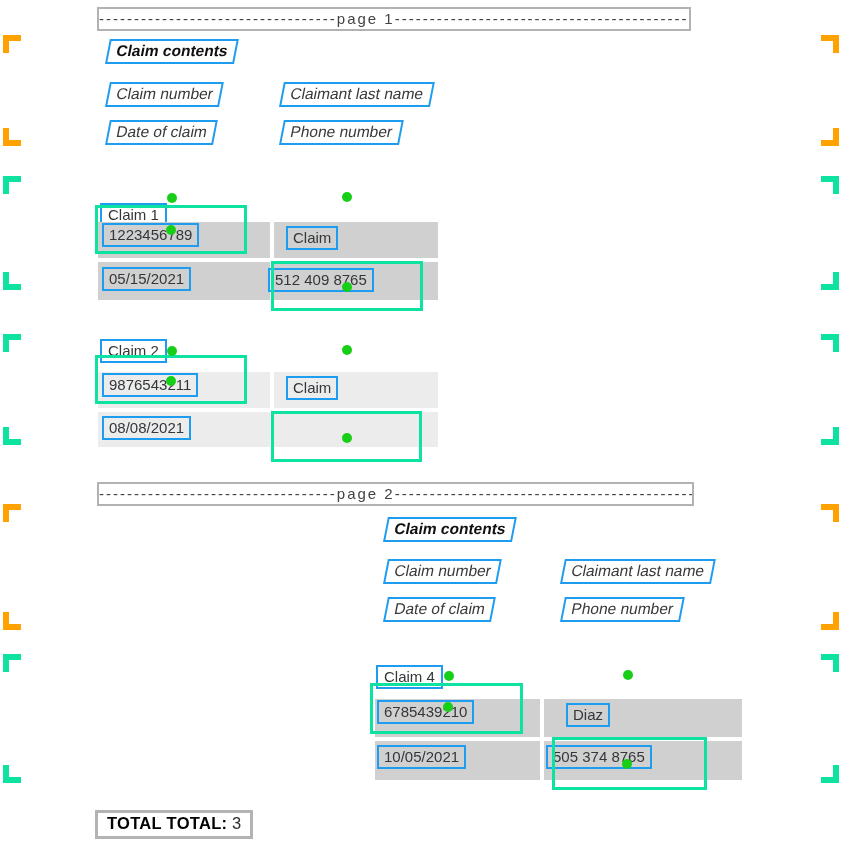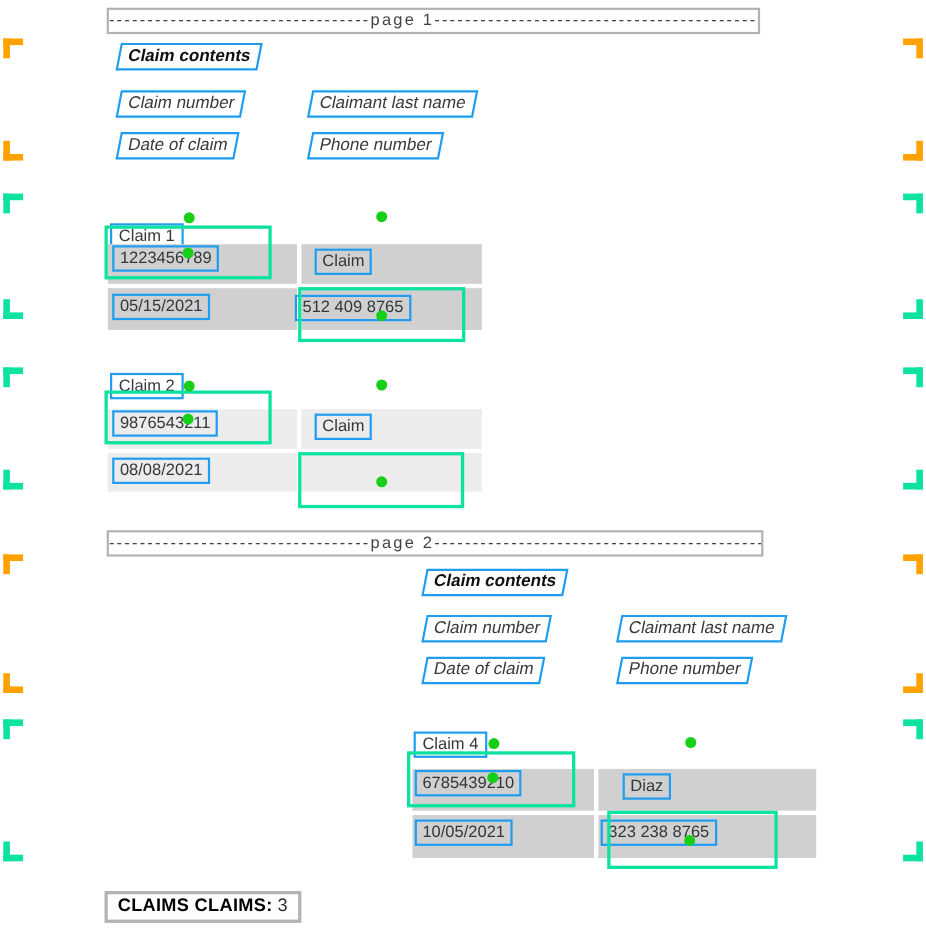--- a/index.html
+++ b/index.html
@@ -120,35 +120,35 @@
   <div class="flabel" style="left:560px;top:597px">Phone number</div>
 
   <div class="clabel" style="left:376px;top:665px">Claim 4</div>
   <div class="cell dark" style="left:375px;top:699px;width:165px;height:38px"></div>
   <div class="cell dark" style="left:544px;top:699px;width:198px;height:38px"></div>
   <div class="cell dark" style="left:375px;top:741px;width:165px;height:39px"></div>
   <div class="cell dark" style="left:544px;top:741px;width:198px;height:39px"></div>
   <div class="vbox" style="left:377px;top:700px">6785439210</div>
   <div class="vbox" style="left:566px;top:703px">Diaz</div>
   <div class="vbox" style="left:377px;top:745px">10/05/2021</div>
-  <div class="vbox" style="left:546px;top:745px">323 238 8765</div>
+  <div class="vbox" style="left:546px;top:745px">505 374 8765</div>
   <div class="grect" style="left:370px;top:683px;width:153px;height:51px"></div>
   <div class="grect" style="left:552px;top:737px;width:155px;height:53px"></div>
 
   <div class="dot" style="left:167px;top:193px"></div>
   <div class="dot" style="left:342px;top:192px"></div>
   <div class="dot" style="left:166px;top:225px"></div>
   <div class="dot" style="left:342px;top:282px"></div>
   <div class="dot" style="left:167px;top:346px"></div>
   <div class="dot" style="left:342px;top:345px"></div>
   <div class="dot" style="left:166px;top:376px"></div>
   <div class="dot" style="left:342px;top:433px"></div>
   <div class="dot" style="left:444px;top:671px"></div>
   <div class="dot" style="left:623px;top:670px"></div>
   <div class="dot" style="left:443px;top:702px"></div>
   <div class="dot" style="left:622px;top:759px"></div>
 
   <div class="total-box" style="left:95px;top:810px">
-    <b>CLAIMS CLAIMS:</b>
+    <b>TOTAL TOTAL:</b>
     <span>3</span>
   </div>
 
 </div>
 
 </body></html>

